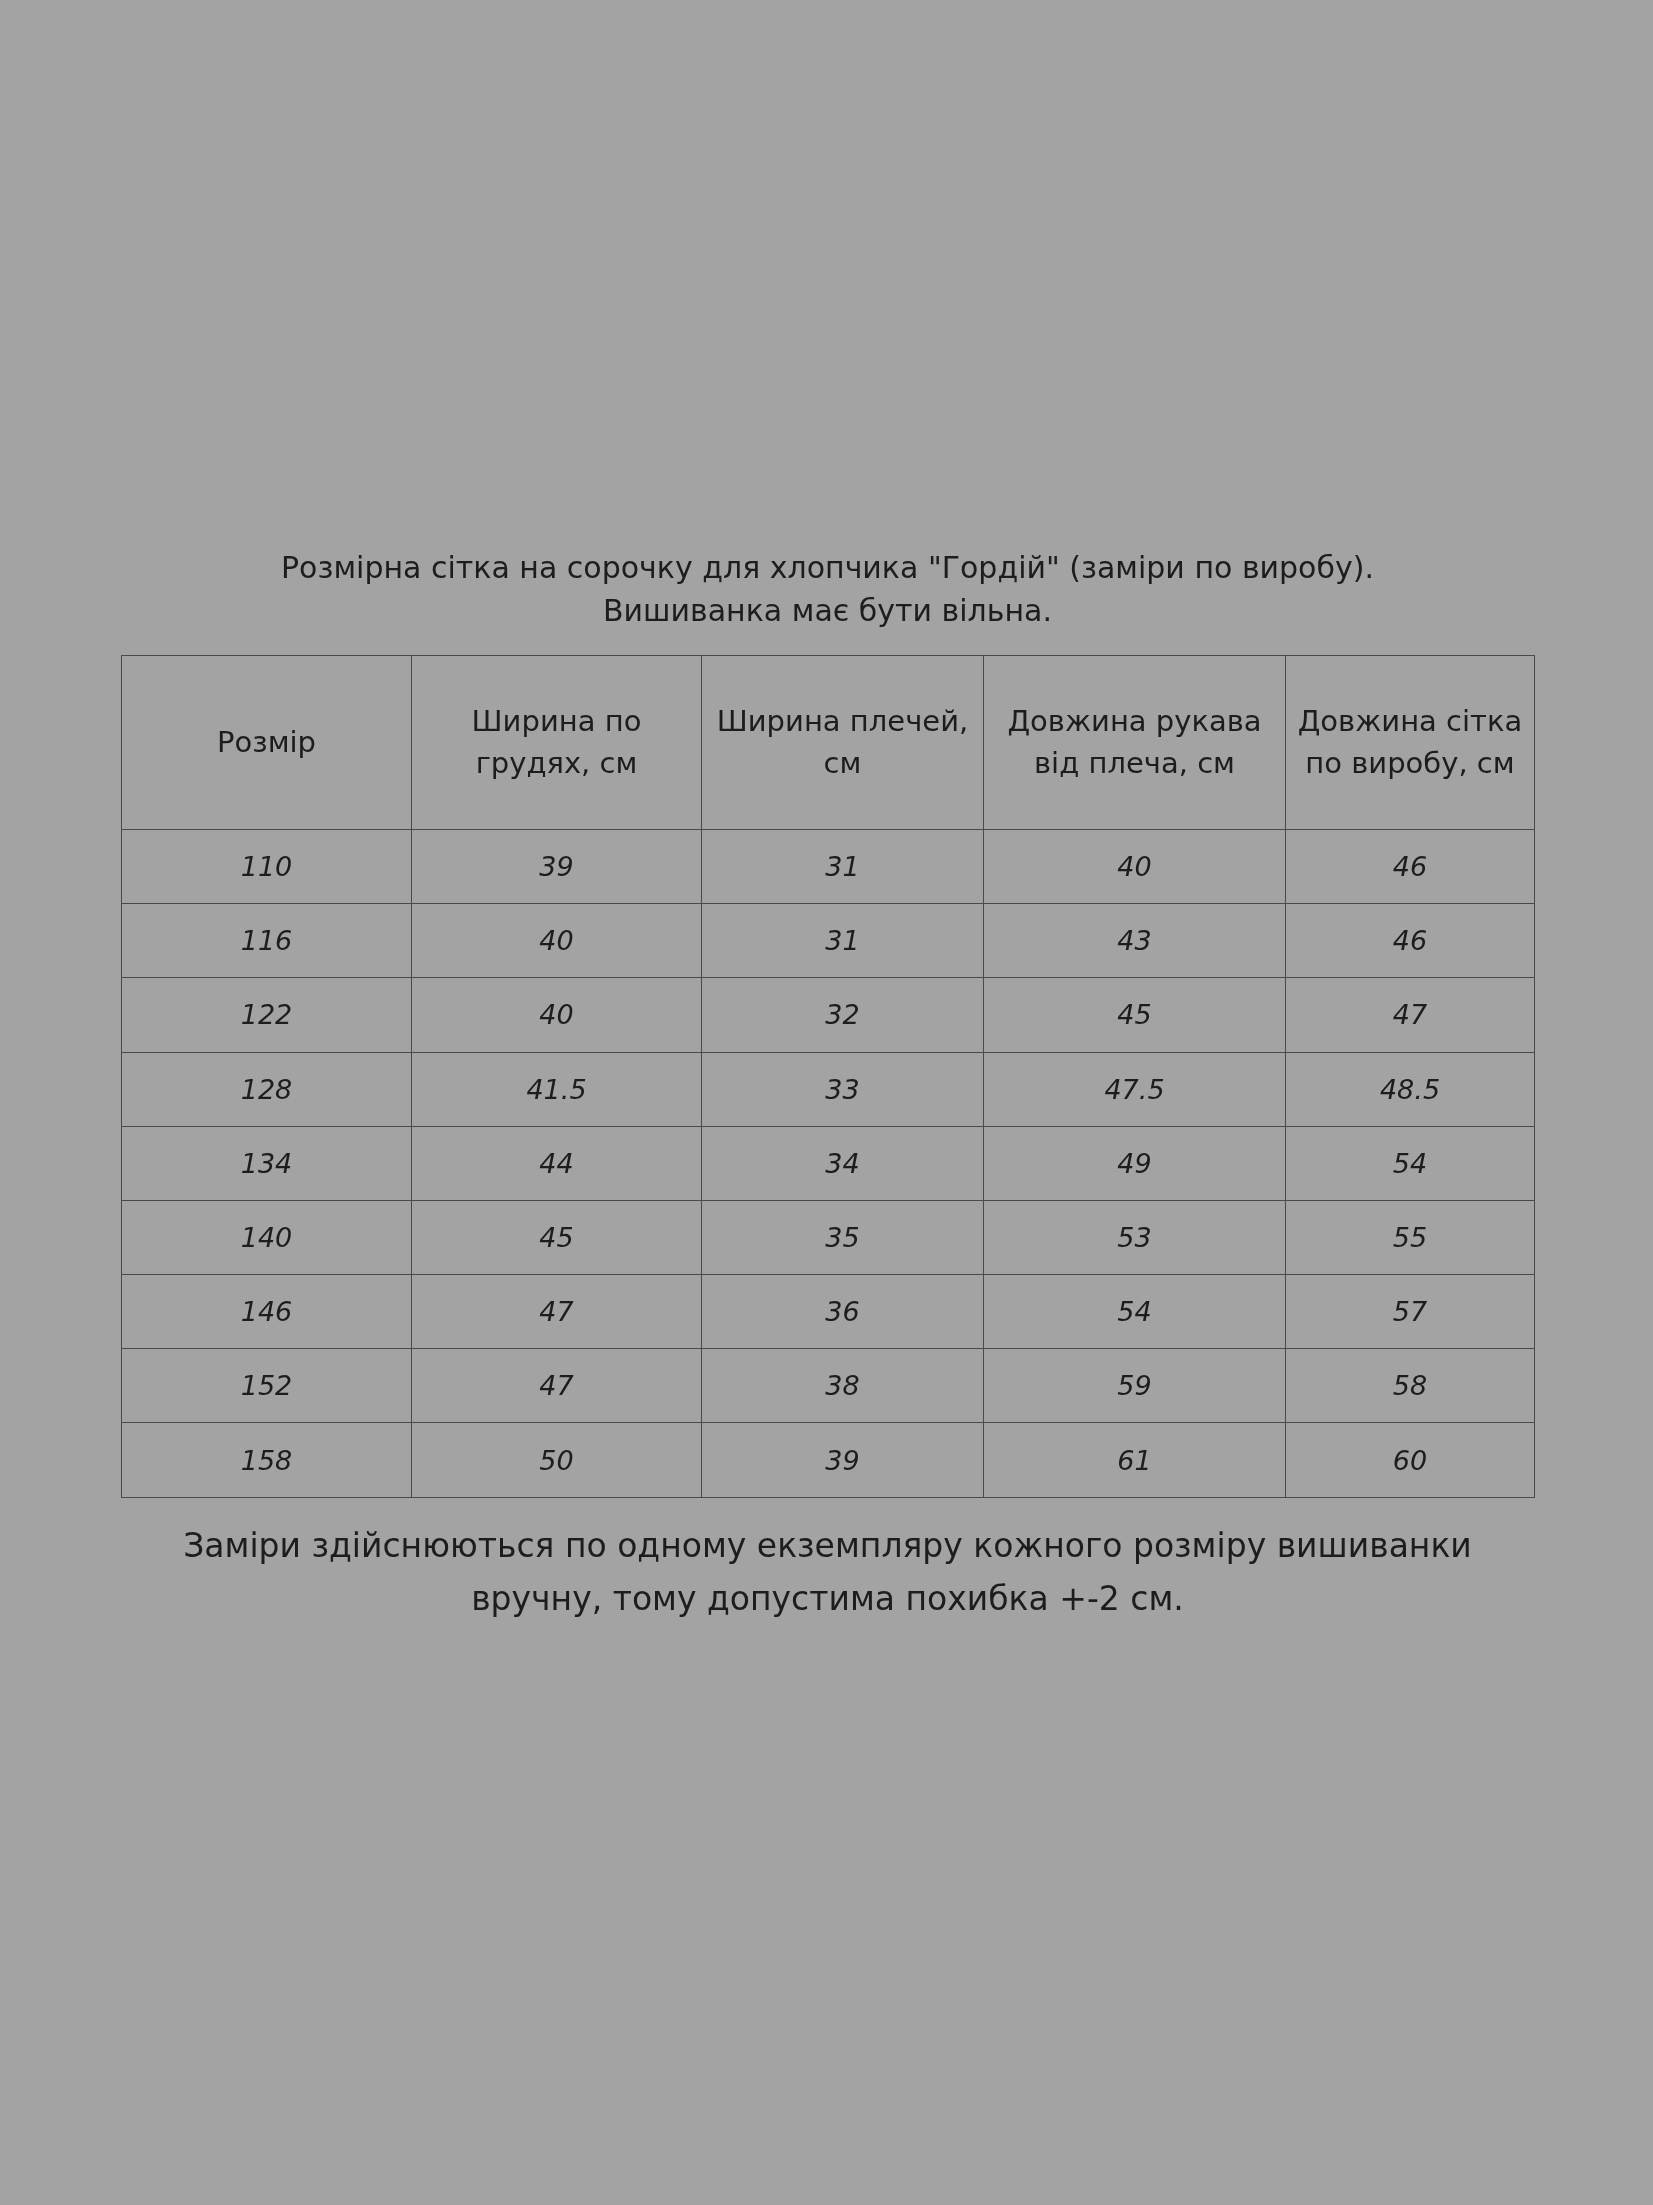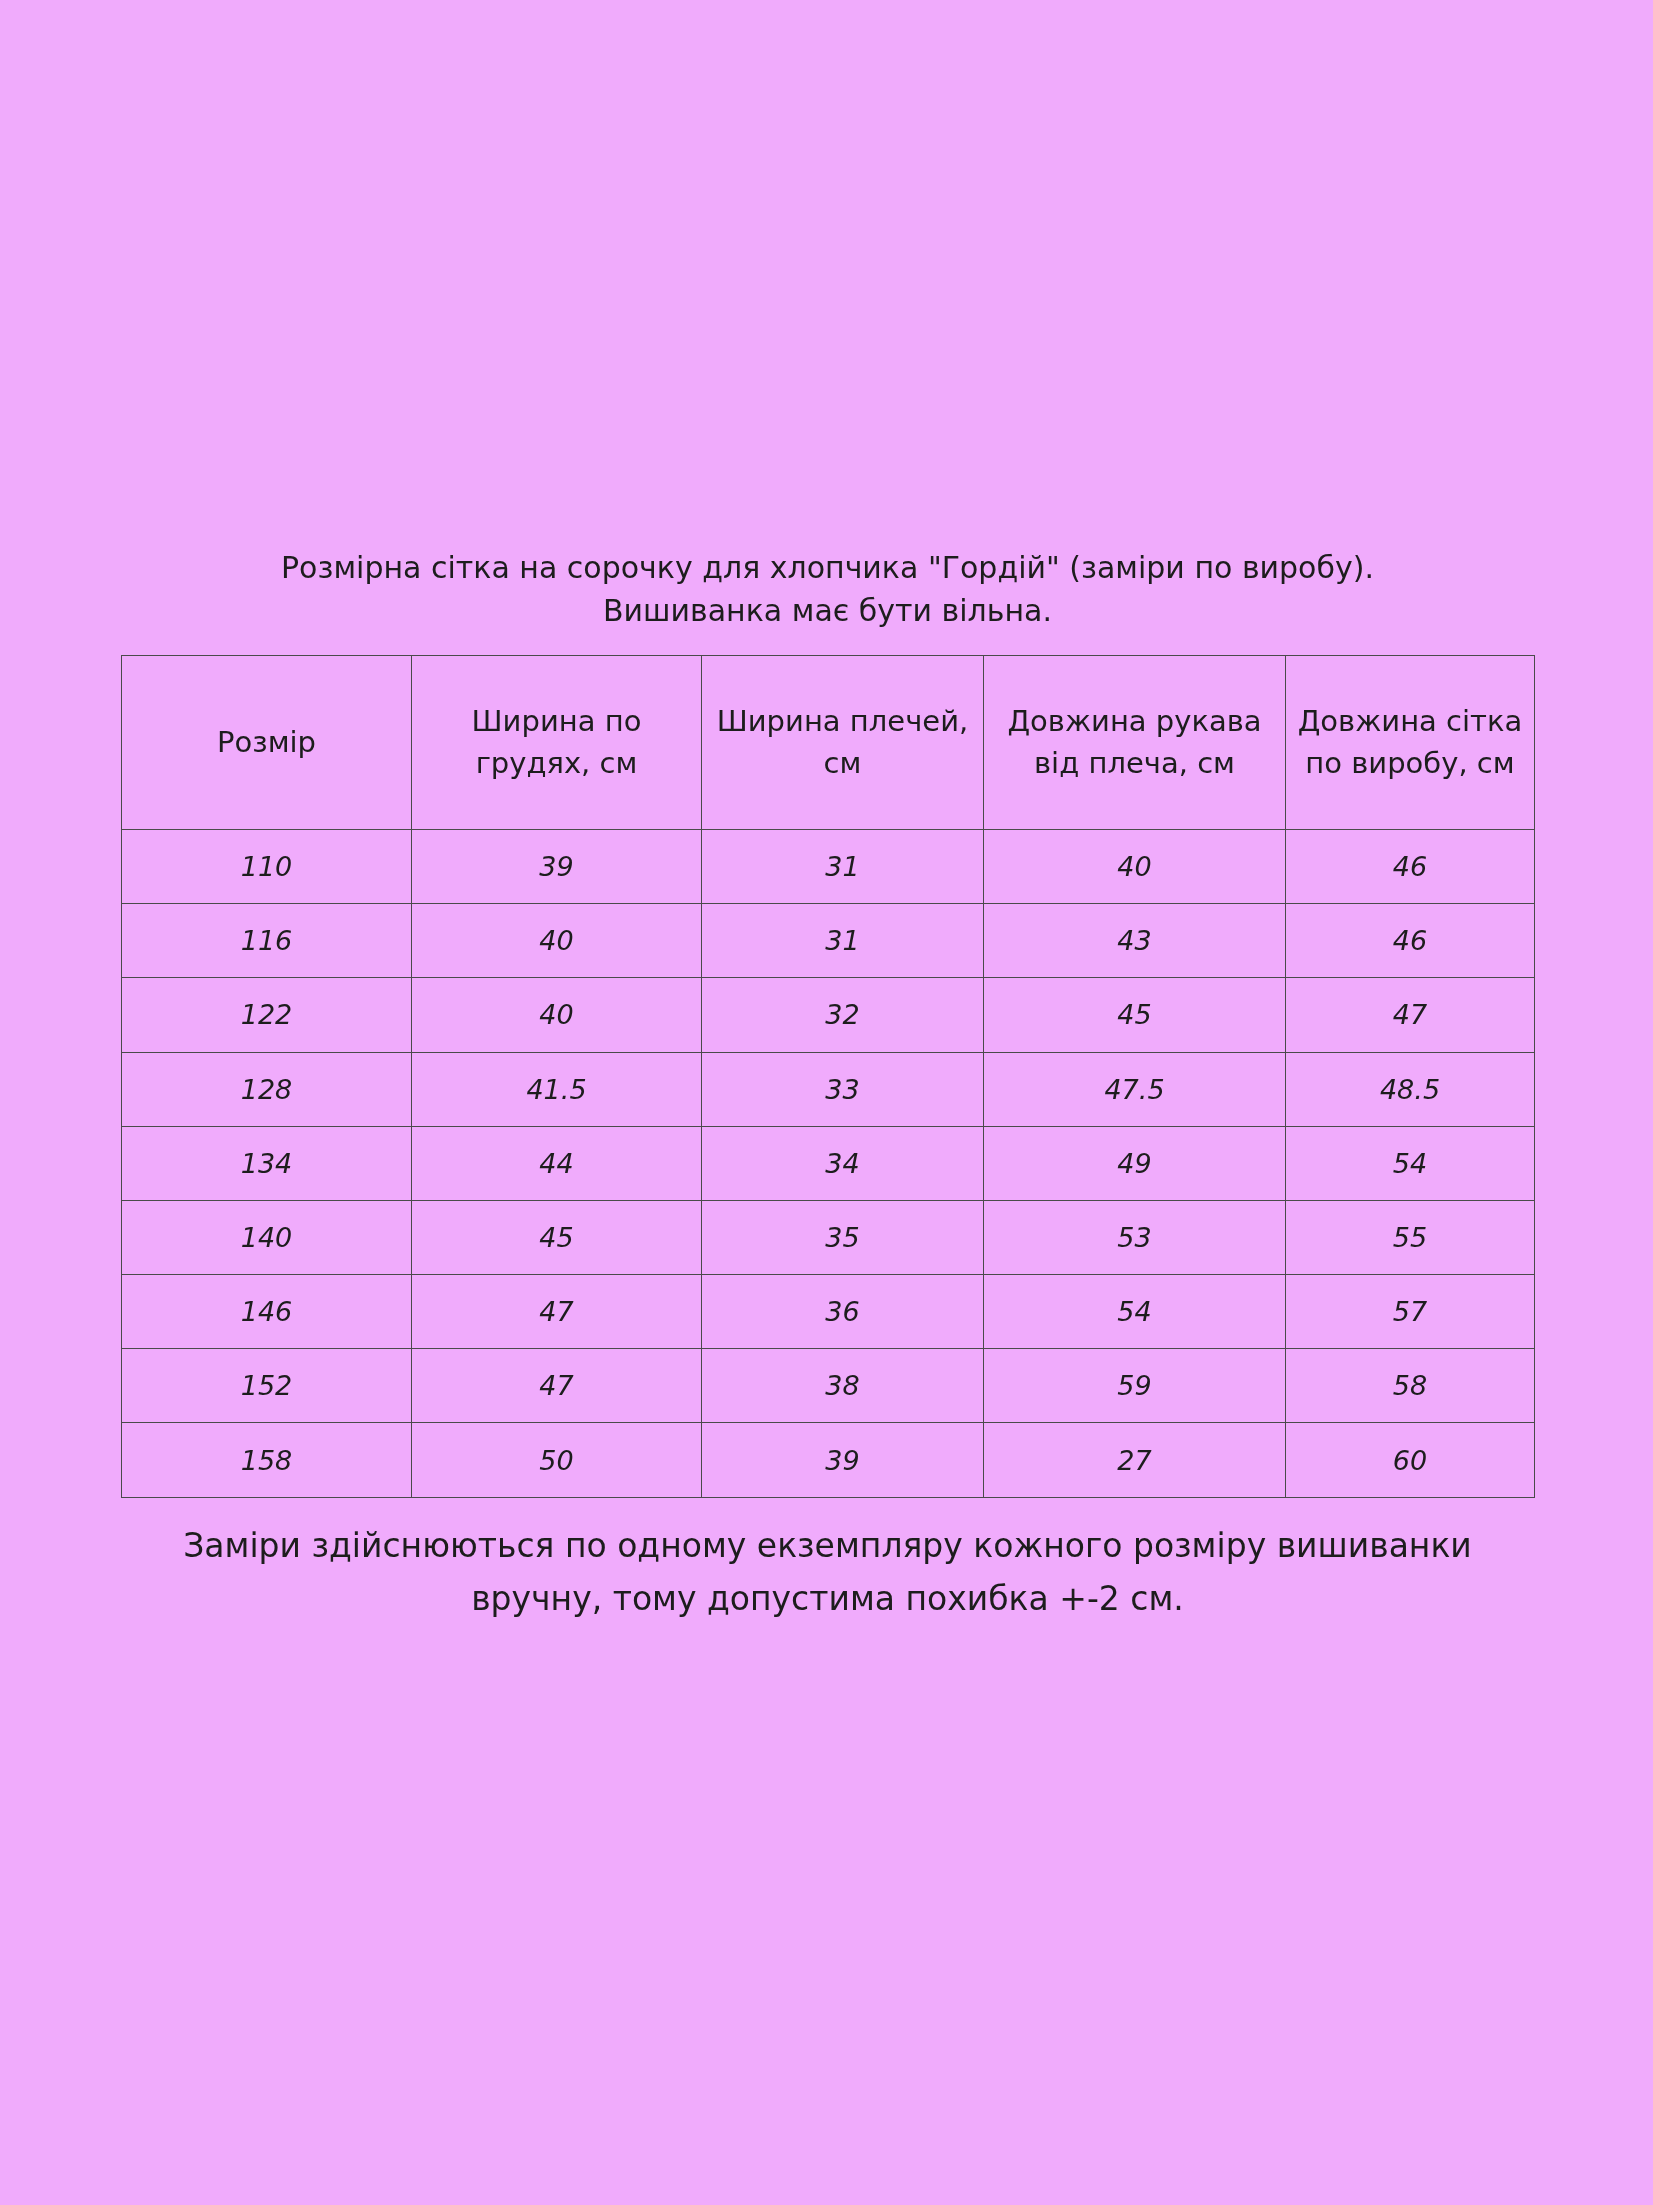--- a/index.html
+++ b/index.html
@@ -14,21 +14,21 @@
     color: #1d1d1d;
     position: relative;
     overflow: hidden;
   }
   .sheet {
     position: absolute;
     left: 0;
     top: 0;
     width: 1654px;
     height: 2205px;
-    background: #f0abfc;
+    background: #a3a3a3;
   }
   .content {
     position: absolute;
     left: 121px;
     top: 547px;
     width: 1413px;
   }
   .doc-title {
     text-align: center;
     font-size: 30px;
@@ -162,21 +162,21 @@
           <td>152</td>
           <td>47</td>
           <td>38</td>
           <td>59</td>
           <td>58</td>
         </tr>
         <tr>
           <td>158</td>
           <td>50</td>
           <td>39</td>
-          <td>27</td>
+          <td>61</td>
           <td>60</td>
         </tr>
       </tbody>
     </table>
 
     <p class="footnote">Заміри здійснюються  по одному екземпляру кожного розміру вишиванки вручну, тому допустима похибка +-2 см.</p>
 
   </div>
 </div>
 

